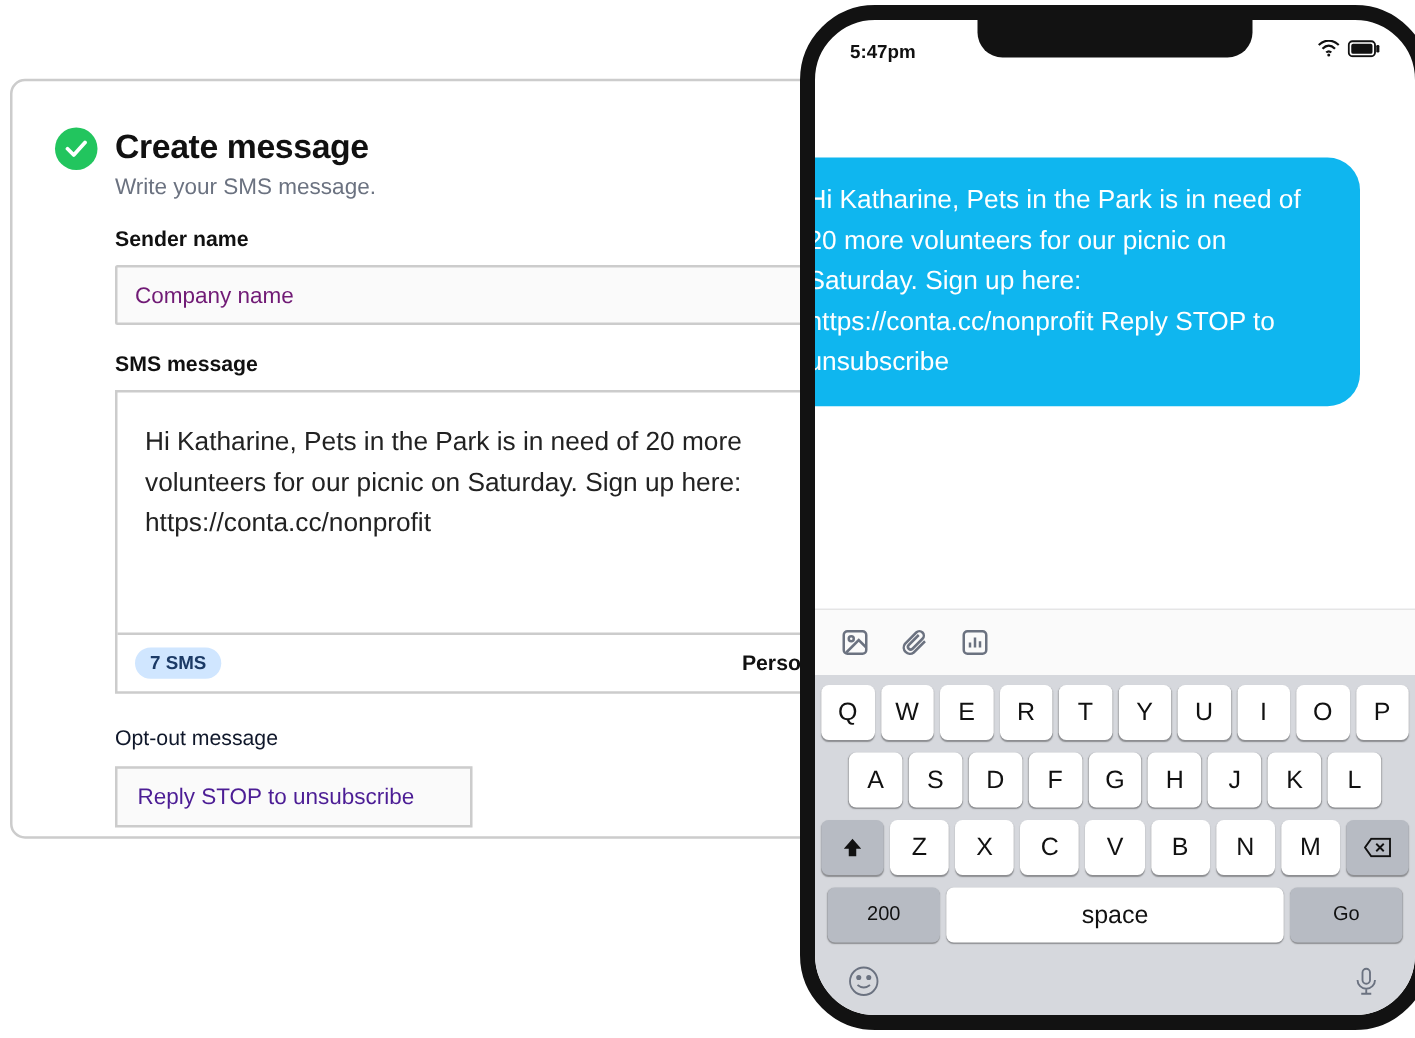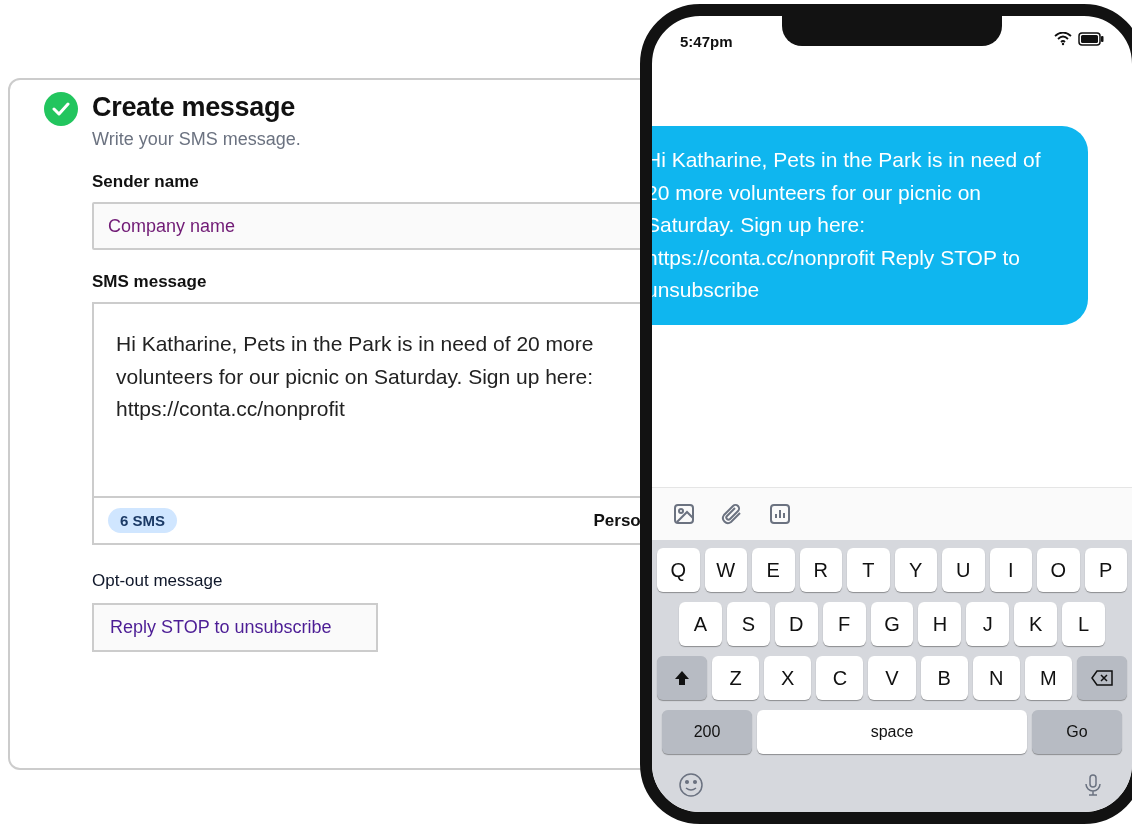--- a/index.html
+++ b/index.html
@@ -7,27 +7,27 @@
   width: 1132px;
   height: 830px;
   font-family: -apple-system, BlinkMacSystemFont, "Segoe UI", Arial, sans-serif;
   background: transparent;
   position: relative;
   overflow: hidden;
 }
 .panel {
   position: absolute;
   left: 8px;
-  top: 78px;
+  top: 63px;
   width: 732px;
-  height: 692px;
+  height: 608px;
   background: #fff;
   border: 2px solid #ccc;
   border-radius: 12px;
-  padding: 12px 34px;
+  padding: 37px 34px;
 }
 .panel-header { display: flex; align-items: flex-start; gap: 14px; margin-bottom: 14px; }
 .check-circle {
   width: 34px; height: 34px; border-radius: 50%;
   background: #22c55e; display: flex; align-items: center; justify-content: center; flex-shrink: 0;
 }
 .check-circle svg { stroke: #fff; stroke-width: 3; fill: none; stroke-linecap: round; stroke-linejoin: round; }
 .panel-title { font-size: 27px; font-weight: 800; color: #111; letter-spacing: -0.3px; }
 .panel-sub { font-size: 18px; color: #6b7280; margin-top: 6px; }
 .field-label { font-size: 17px; font-weight: 700; color: #111; margin: 22px 0 10px 48px; }
@@ -150,21 +150,21 @@
   flex: 1;
   display: flex; align-items: center; justify-content: center;
   font-size: 20px; color: #111;
   box-shadow: 0 1px 1px rgba(0,0,0,0.35);
 }
 .kb-row.row2 { padding: 0 22px; }
 .key-special { background: #b7bbc3; color: #111; }
 .key-shift, .key-back { flex: 0 0 50px; }
 .kb-bottom { display: flex; gap: 5px; margin-bottom: 8px; padding: 0 5px; }
 .key-123 { flex: 0 0 90px; background: #b7bbc3; font-size: 16px; }
-.key-space { flex: 1; font-size: 16px; }
+.key-space { flex: 1; font-size: 20px; }
 .key-go { flex: 0 0 90px; background: #b7bbc3; font-size: 16px; }
 .kb-footer { display: flex; justify-content: space-between; padding: 4px 26px 14px 26px; }
 .kb-footer-icon { width: 26px; height: 26px; }
 .kb-footer-icon svg { stroke: #6b7280; fill: none; stroke-width: 1.5; }
 </style>
 </head>
 <body>
 
 <div class="panel">
   <div class="panel-header">
@@ -179,21 +179,21 @@
     </div>
   </div>
 
   <div class="field-label">Sender name</div>
   <input type="text" class="text-input" value="Company name" style="">
 
   <div class="field-label">SMS message</div>
   <div class="sms-box">
     <div class="sms-text">Hi Katharine, Pets in the Park is in need of 20 more volunteers for our picnic on Saturday. Sign up here: https://conta.cc/nonprofit</div>
     <div class="sms-footer">
-      <div class="sms-badge">6 SMS</div>
+      <div class="sms-badge">7 SMS</div>
       <div class="personalize">Personalize</div>
     </div>
   </div>
 
   <div class="opt-out-label">Opt-out message</div>
   <div class="opt-out-box">Reply STOP to unsubscribe</div>
 </div>
 
 <div class="phone">
   <div class="notch"></div>

